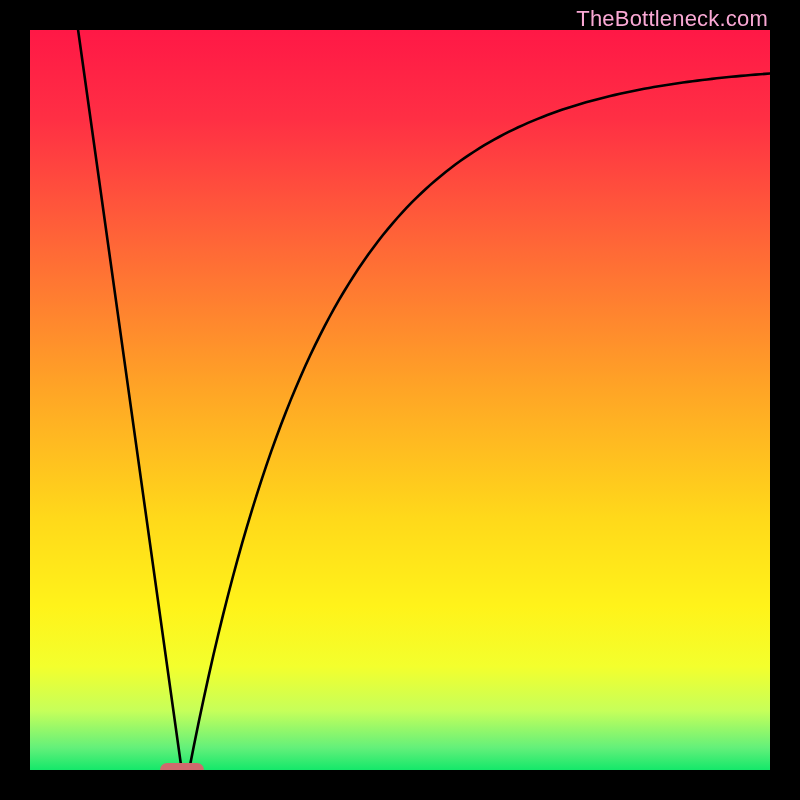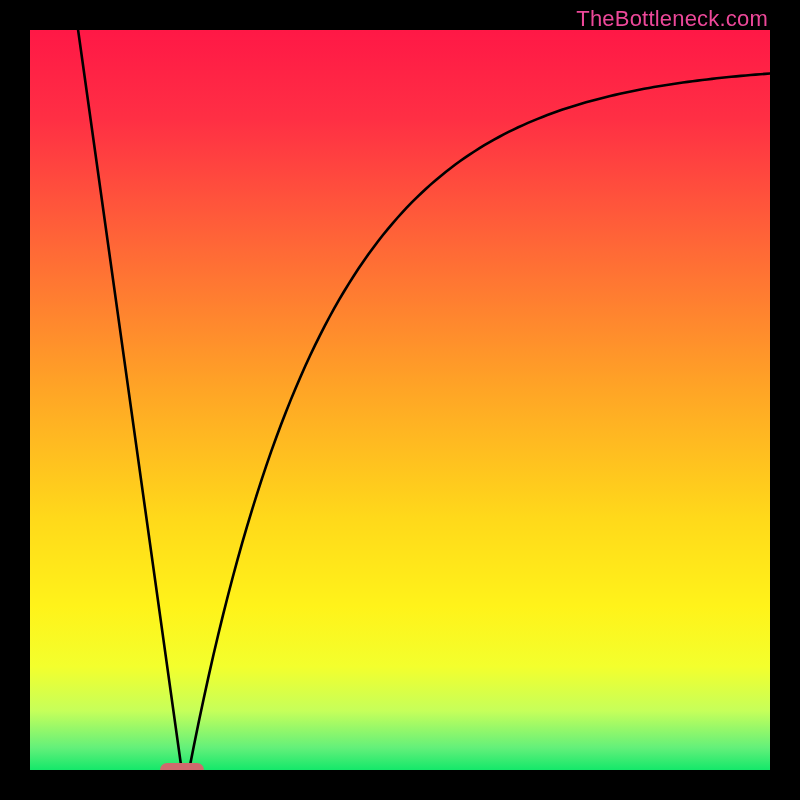--- a/index.html
+++ b/index.html
@@ -30,21 +30,21 @@
     inset: 0;
   }
   .curve-svg {
     position: absolute;
     inset: 0;
   }
   .watermark {
     position: absolute;
     top: 6px;
     right: 32px;
-    color: #ec4899;
+    color: #f9a8d4;
     font-size: 22px;
     font-weight: 400;
     letter-spacing: 0.2px;
     user-select: none;
   }
   .marker {
     position: absolute;
     background: #cf6a6d;
     border-radius: 999px;
   }

